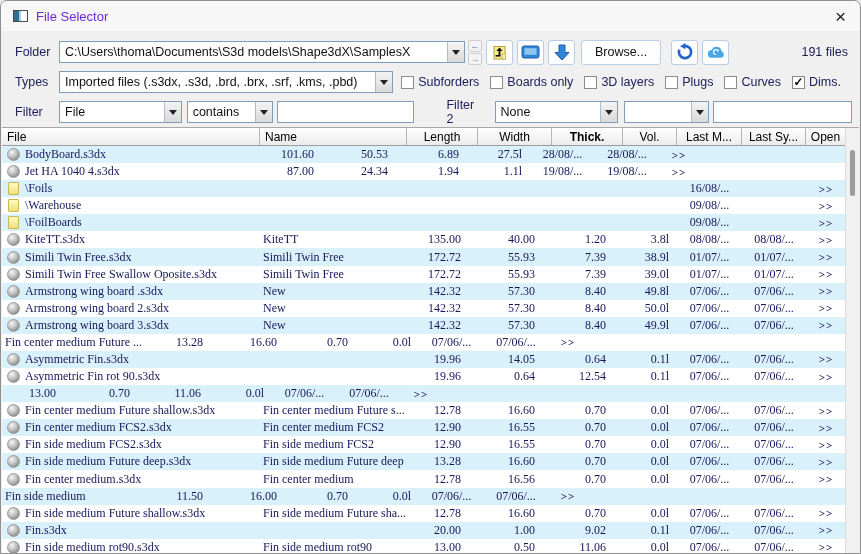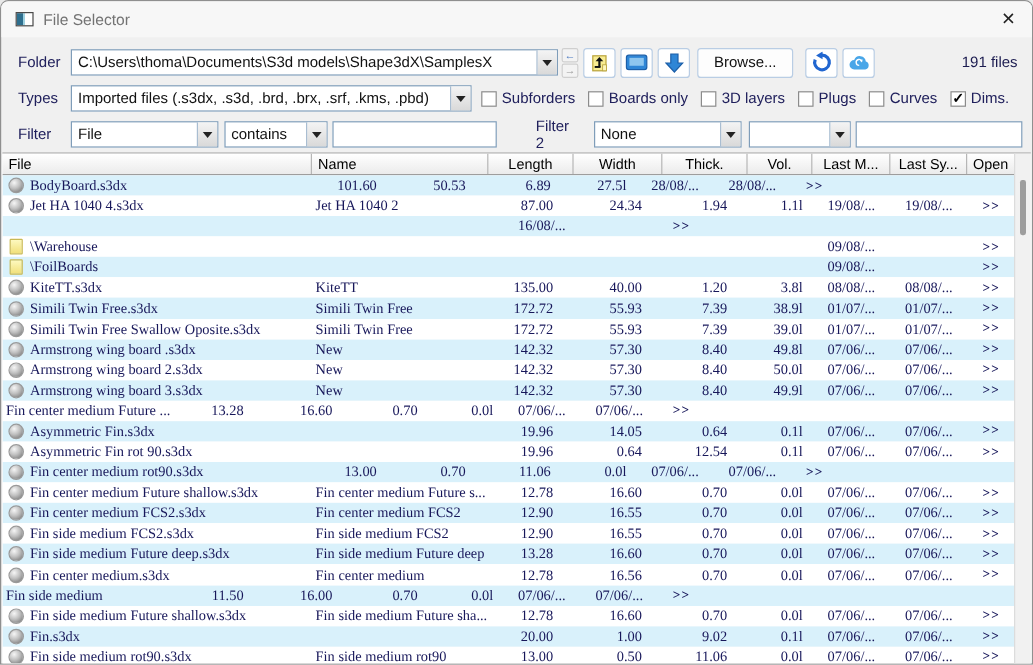--- a/index.html
+++ b/index.html
@@ -5,21 +5,21 @@
   * { box-sizing: border-box; margin: 0; padding: 0; }
   html,body { width:861px; height:554px; font-family:"Liberation Sans", sans-serif; background:#e8e8e8; }
   .window {
     width:861px; height:554px; background:#f0f0f0;
     border:1px solid #8f8f8f; border-radius:7px 7px 0 0; overflow:hidden;
     position:relative;
   }
   
   .titlebar { height:30px; display:flex; align-items:center; padding:0 12px; background:#f7f7f7; }
   .title-icon { width:15px; height:12px; border:1px solid #4a4a4a; background:linear-gradient(90deg,#2e6f8e 0 40%,#9fd1e0 40% 55%,#ffffff 55%); margin-right:8px; flex:none; }
-  .title-text { font-size:13px; color:#737373; flex:1; }
+  .title-text { font-size:13px; color:#6d28d9; flex:1; }
   .close-btn { font-size:19px; line-height:19px; color:#222; cursor:default; padding:0 2px; }
   
   .controls { padding:6px 8px 0 14px; }
   .crow { height:30px; display:flex; align-items:center; }
   .field-label { width:44px; flex:none; font-size:12.5px; color:#20205c; }
   .combo { display:flex; align-items:center; height:22px; background:#fff; border:1px solid #7f9db9; }
   .combo .txt { flex:1; font-size:12.5px; color:#111; padding:0 5px; white-space:nowrap; overflow:hidden; }
   .combo .dd { width:17px; height:20px; flex:none; border-left:1px solid #a9bdd1; background:linear-gradient(#f4f4f4,#d9d9d9); display:flex; align-items:center; justify-content:center; }
   .combo .dd i { width:0; height:0; border:4px solid transparent; border-top:5px solid #222; margin-top:5px; }
   .text-input { height:22px; background:#fff; border:1px solid #7f9db9; font-size:12.5px; padding:0 4px; color:#111; font-family:"Liberation Sans",sans-serif; }
@@ -190,21 +190,21 @@
     </div>
   </div>
 
   <div class="table-area">
     <div class="grid">
       <div class="header-row">
           <div class="hcell hleft" style="width: 258px;">File</div>
           <div class="hcell hleft" style="width: 147px;">Name</div>
           <div class="hcell" style="width: 71px;">Length</div>
           <div class="hcell" style="width: 74px;">Width</div>
-          <div class="hcell" style="width: 71px;">Thick.</div>
+          <div class="hcell" style="width: 71px; font-weight: bold;">Thick.</div>
           <div class="hcell" style="width: 54px;">Vol.</div>
           <div class="hcell" style="width: 65px;">Last M...</div>
           <div class="hcell" style="width: 64px;">Last Sy...</div>
           <div class="hcell" style="width: 40px;">Open</div>
         </div>
       <div class="tbody">
           <div class="trow alt">
             <div class="cell left" style="width: 258px;">
               <span class="ico-file"></span>
               <span>BodyBoard.s3dx</span>
@@ -215,30 +215,33 @@
             <div class="cell right" style="width: 54px; padding-right: 8px;">27.5l</div>
             <div class="cell center" style="width: 65px;">28/08/...</div>
             <div class="cell center" style="width: 64px;">28/08/...</div>
             <div class="cell center open-cell" style="width: 40px;">&gt;&gt;</div>
           </div>
           <div class="trow">
             <div class="cell left" style="width: 258px;">
               <span class="ico-file"></span>
               <span>Jet HA 1040 4.s3dx</span>
             </div>
-            <div class="cell left" style="width: 147px;">Jet HA 1040 2</div>
             <div class="cell right" style="width: 71px; padding-right: 17px;">87.00</div>
             <div class="cell right" style="width: 74px; padding-right: 17px;">24.34</div>
             <div class="cell right" style="width: 71px; padding-right: 17px;">1.94</div>
             <div class="cell right" style="width: 54px; padding-right: 8px;">1.1l</div>
             <div class="cell center" style="width: 65px;">19/08/...</div>
             <div class="cell center" style="width: 64px;">19/08/...</div>
             <div class="cell center open-cell" style="width: 40px;">&gt;&gt;</div>
           </div>
           <div class="trow alt">
+            <div class="cell left" style="width: 258px;">
+              <span class="ico-folder"></span>
+              <span>\Foils</span>
+            </div>
             <div class="cell left" style="width: 147px;"></div>
             <div class="cell right" style="width: 71px; padding-right: 17px;"></div>
             <div class="cell right" style="width: 74px; padding-right: 17px;"></div>
             <div class="cell right" style="width: 71px; padding-right: 17px;"></div>
             <div class="cell right" style="width: 54px; padding-right: 8px;"></div>
             <div class="cell center" style="width: 65px;">16/08/...</div>
             <div class="cell center" style="width: 64px;"></div>
             <div class="cell center open-cell" style="width: 40px;">&gt;&gt;</div>
           </div>
           <div class="trow">
@@ -385,24 +388,20 @@
             <div class="cell left" style="width: 147px;"></div>
             <div class="cell right" style="width: 71px; padding-right: 17px;">19.96</div>
             <div class="cell right" style="width: 74px; padding-right: 17px;">0.64</div>
             <div class="cell right" style="width: 71px; padding-right: 17px;">12.54</div>
             <div class="cell right" style="width: 54px; padding-right: 8px;">0.1l</div>
             <div class="cell center" style="width: 65px;">07/06/...</div>
             <div class="cell center" style="width: 64px;">07/06/...</div>
             <div class="cell center open-cell" style="width: 40px;">&gt;&gt;</div>
           </div>
           <div class="trow alt">
-            <div class="cell left" style="width: 258px;">
-              <span class="ico-file"></span>
-              <span>Fin center medium  rot90.s3dx</span>
-            </div>
             <div class="cell right" style="width: 71px; padding-right: 17px;">13.00</div>
             <div class="cell right" style="width: 74px; padding-right: 17px;">0.70</div>
             <div class="cell right" style="width: 71px; padding-right: 17px;">11.06</div>
             <div class="cell right" style="width: 54px; padding-right: 8px;">0.0l</div>
             <div class="cell center" style="width: 65px;">07/06/...</div>
             <div class="cell center" style="width: 64px;">07/06/...</div>
             <div class="cell center open-cell" style="width: 40px;">&gt;&gt;</div>
           </div>
           <div class="trow">
             <div class="cell left" style="width: 258px;">

